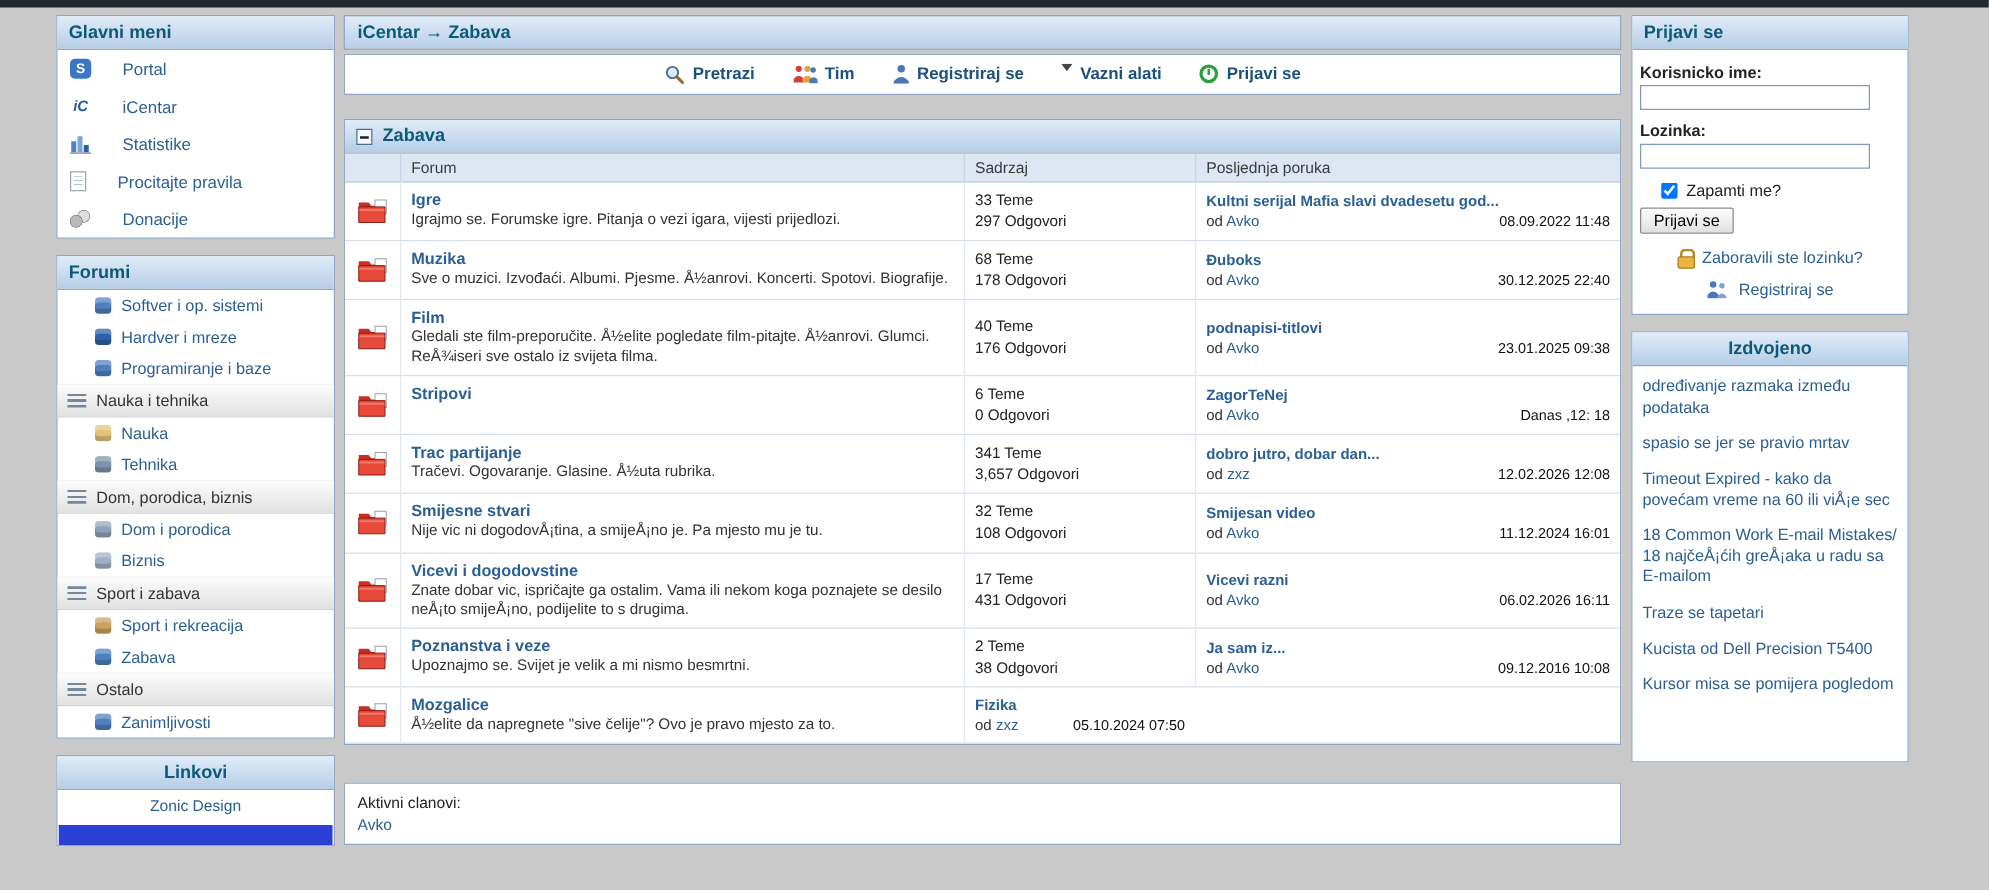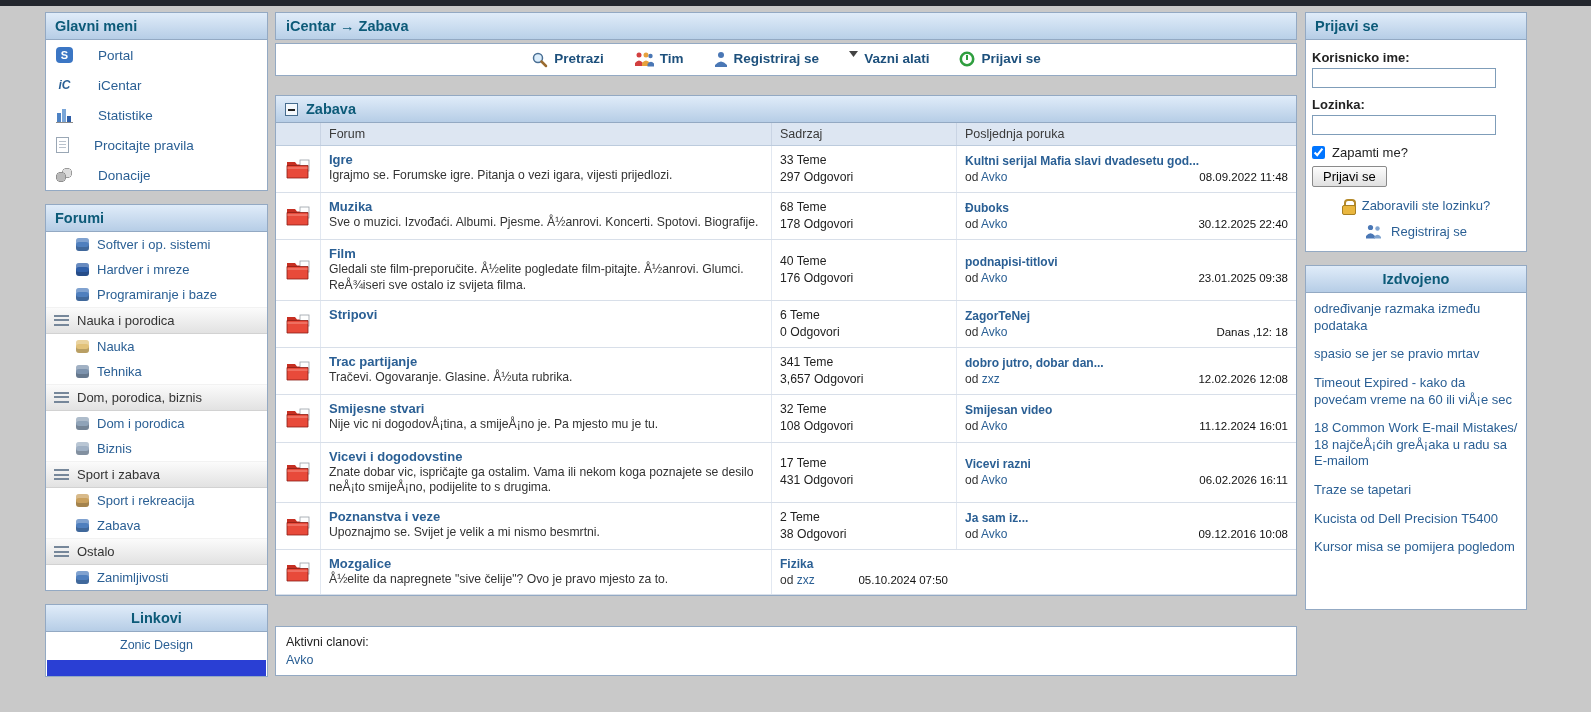--- a/index.html
+++ b/index.html
@@ -95,21 +95,21 @@
   .last-date{color:#111;font-size:11.5px;white-space:nowrap}
 
   .online-panel{margin-top:30px}
   .online-body{padding:6px 10px;font-size:12.5px;line-height:1.45}
 
   
   .login-body{padding:8px 6px 10px 6px;font-size:13px}
   .login-body label{display:block;font-weight:bold;margin:2px 0 3px 0}
   .login-body input[type="text"],.login-body input[type="password"]{
     width:184px;height:20px;border:1px solid #7f9db9;margin:0 0 7px 0;padding:0 4px;font-size:12.5px}
-  .remember-row{display:flex;align-items:center;gap:7px;margin:3px 0 6px 0}
+  .remember-row{display:flex;align-items:center;gap:7px;margin:3px 0 6px 17px}
   .login-btn{font-size:13px;padding:2px 10px;border:1px solid #8a8a8a;border-radius:2px;
     background:linear-gradient(#fdfdfd,#e0e0e0);cursor:pointer;font-family:inherit}
   .aux-link{display:flex;align-items:center;justify-content:center;gap:8px;margin:11px 0 2px 0;font-size:13px}
   .lock-icon{width:12px;height:14px;position:relative;flex:0 0 auto}
   .lock-icon::before{content:"";position:absolute;left:2px;top:0;width:8px;height:7px;
     border:2px solid #b58a2a;border-bottom:none;border-radius:4px 4px 0 0}
   .lock-icon::after{content:"";position:absolute;left:0;top:6px;width:12px;height:8px;
     background:#e9b63e;border:1px solid #a77f22;border-radius:2px}
 
   .featured-body{padding:8px;height:316px;overflow:hidden}
@@ -172,21 +172,21 @@
           <span class="flabel">Hardver i mreze</span>
         </a>
 
         <a class="fitem child">
           <span class="ficon" data-icon="programming-icon"></span>
           <span class="flabel">Programiranje i baze</span>
         </a>
 
         <a class="fitem group">
           <span class="ficon" data-icon="category-icon"></span>
-          <span class="flabel">Nauka i porodica</span>
+          <span class="flabel">Nauka i tehnika</span>
         </a>
 
         <a class="fitem child">
           <span class="ficon" data-icon="science-icon"></span>
           <span class="flabel">Nauka</span>
         </a>
 
         <a class="fitem child">
           <span class="ficon" data-icon="tech-icon"></span>
           <span class="flabel">Tehnika</span>

